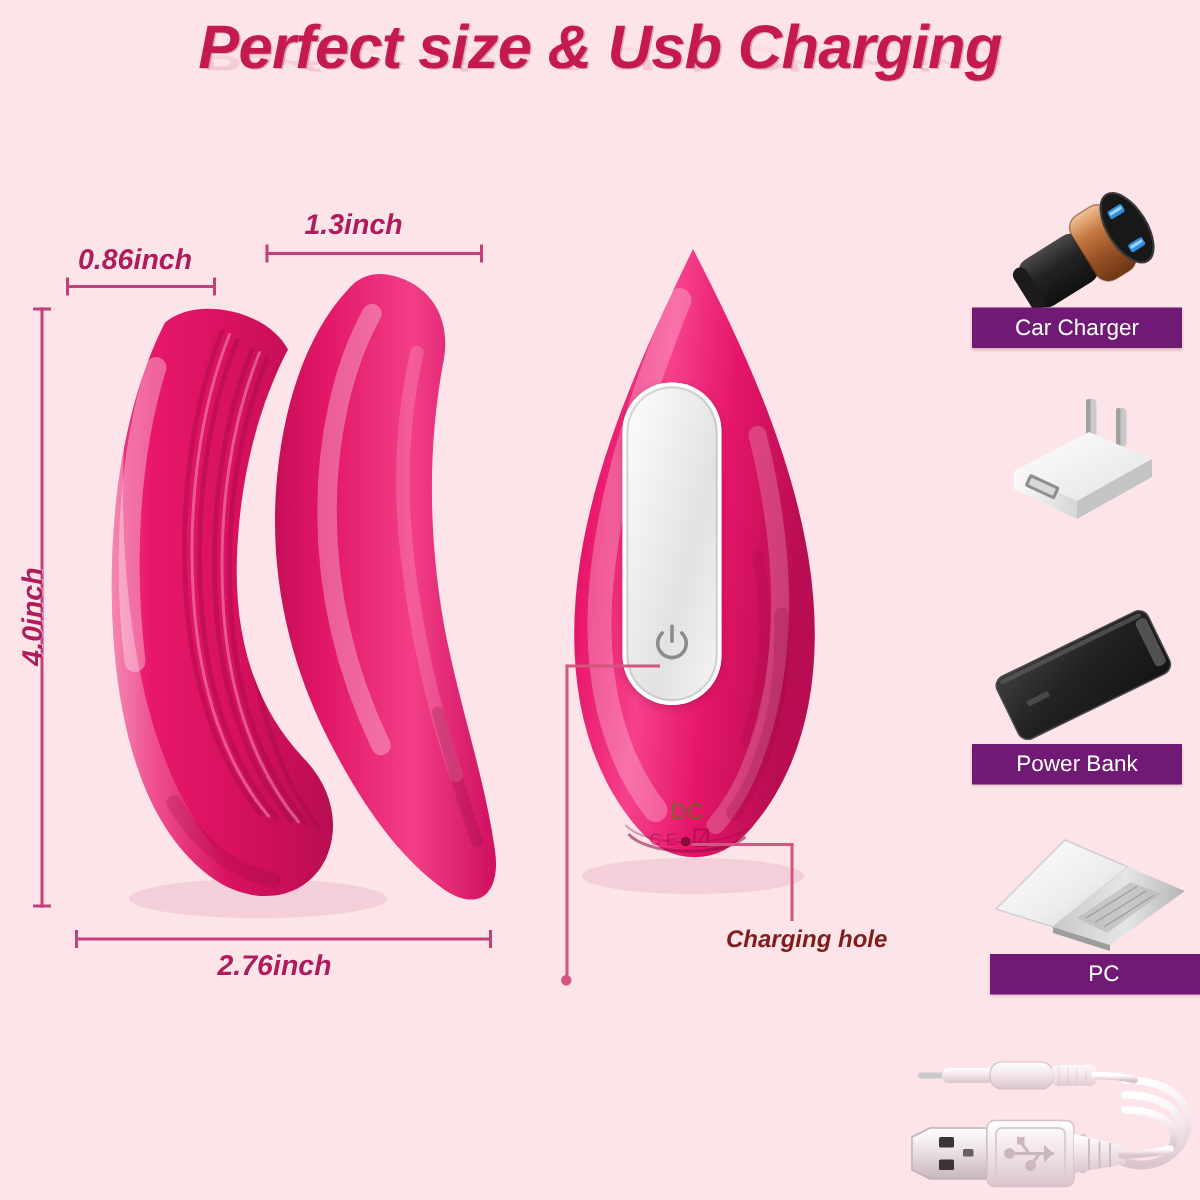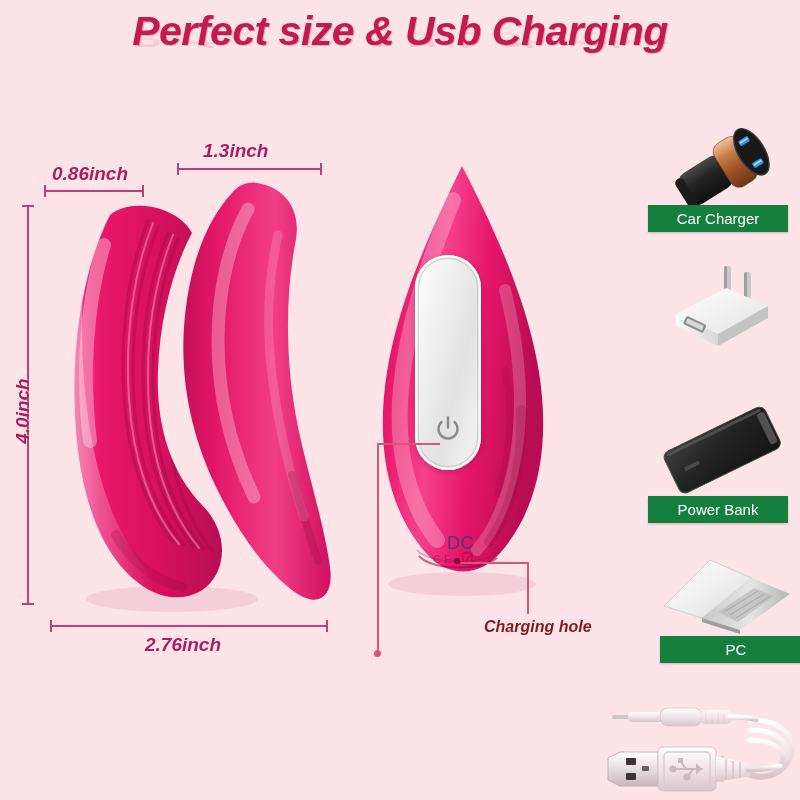--- a/index.html
+++ b/index.html
@@ -167,23 +167,23 @@
     left: 50%;
     bottom: 26px;
     transform: translateX(-50%);
     width: 30px;
     height: 30px;
   }
 
   .dc-text {
     position: absolute;
     font-family: "Liberation Sans", sans-serif;
-    font-size: 18px;
+    font-size: 15px;
     font-weight: normal;
-    color: #0c4a6e;
+    color: #4d7c0f;
     letter-spacing: 0.5px;
     opacity: 0.72;
   }
   .charge-port {
     position: absolute;
     width: 6px;
     height: 6px;
     border-radius: 50%;
     background: #8e0c3c;
     box-shadow: inset 0 0 2px #5c0626;
@@ -193,21 +193,21 @@
   .right-item {
     position: absolute;
     width: 160px;
   }
   .item-art {
     position: relative;
     width: 160px;
   }
   .badge {
     position: absolute;
-    background: #15803d;
+    background: #701a75;
     color: #ffffff;
     font-family: "Liberation Sans", sans-serif;
     font-size: 15px;
     font-weight: normal;
     text-align: center;
     line-height: 27px;
     height: 27px;
     white-space: nowrap;
     box-shadow: 0 1px 2px rgba(120,10,50,0.25);
   }

